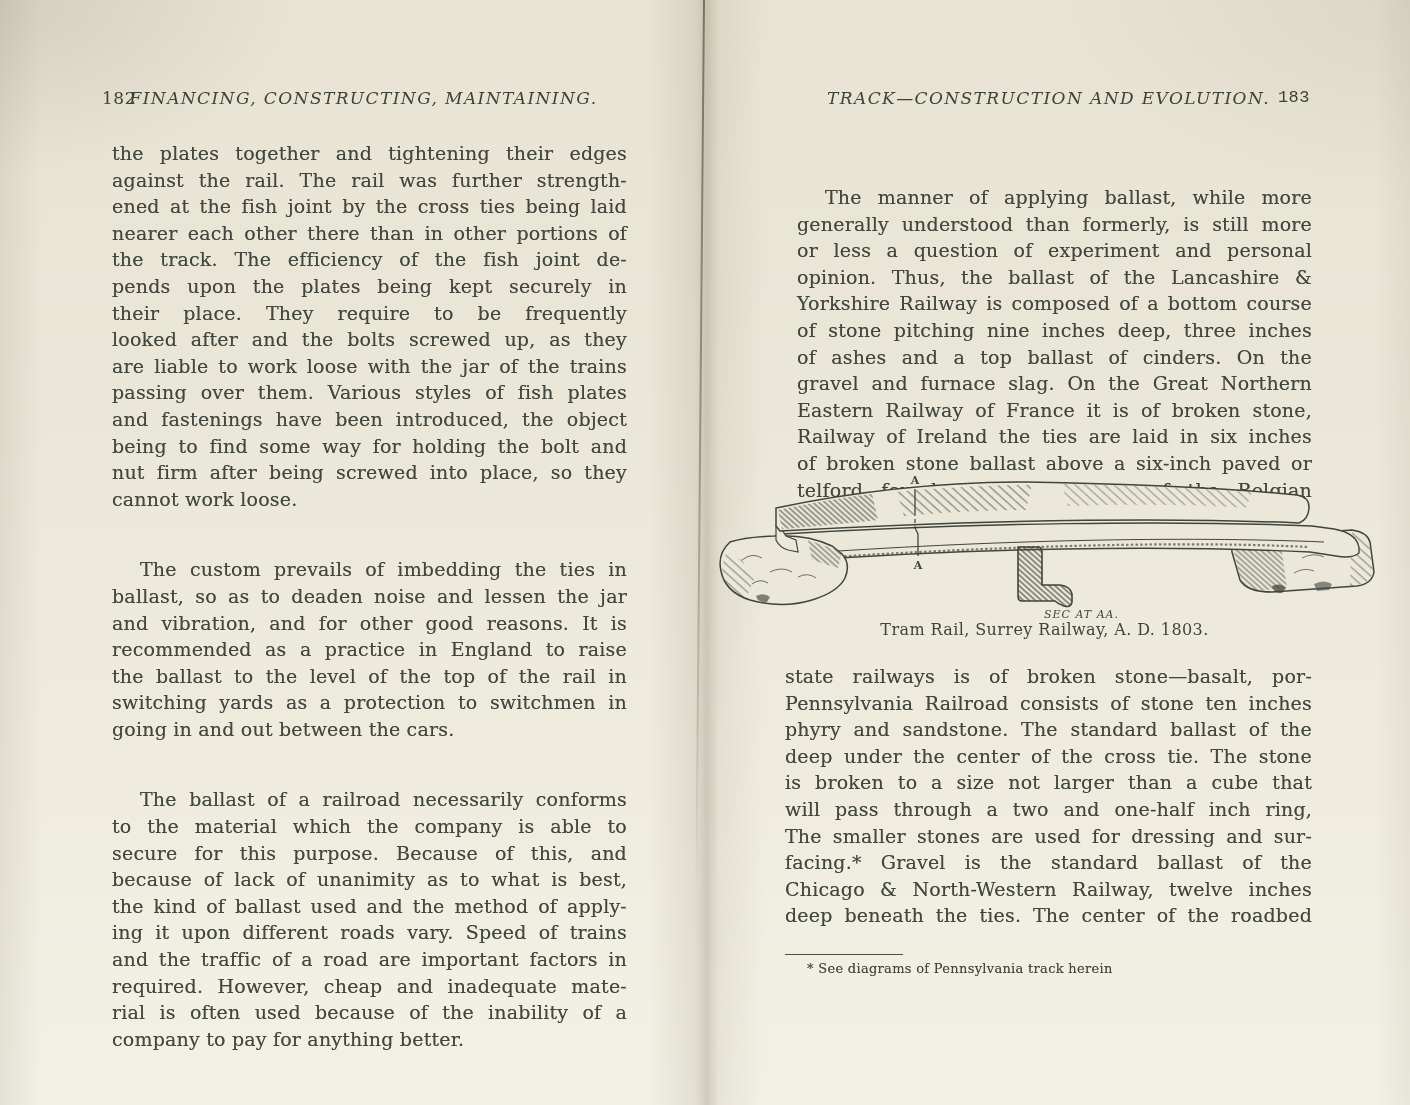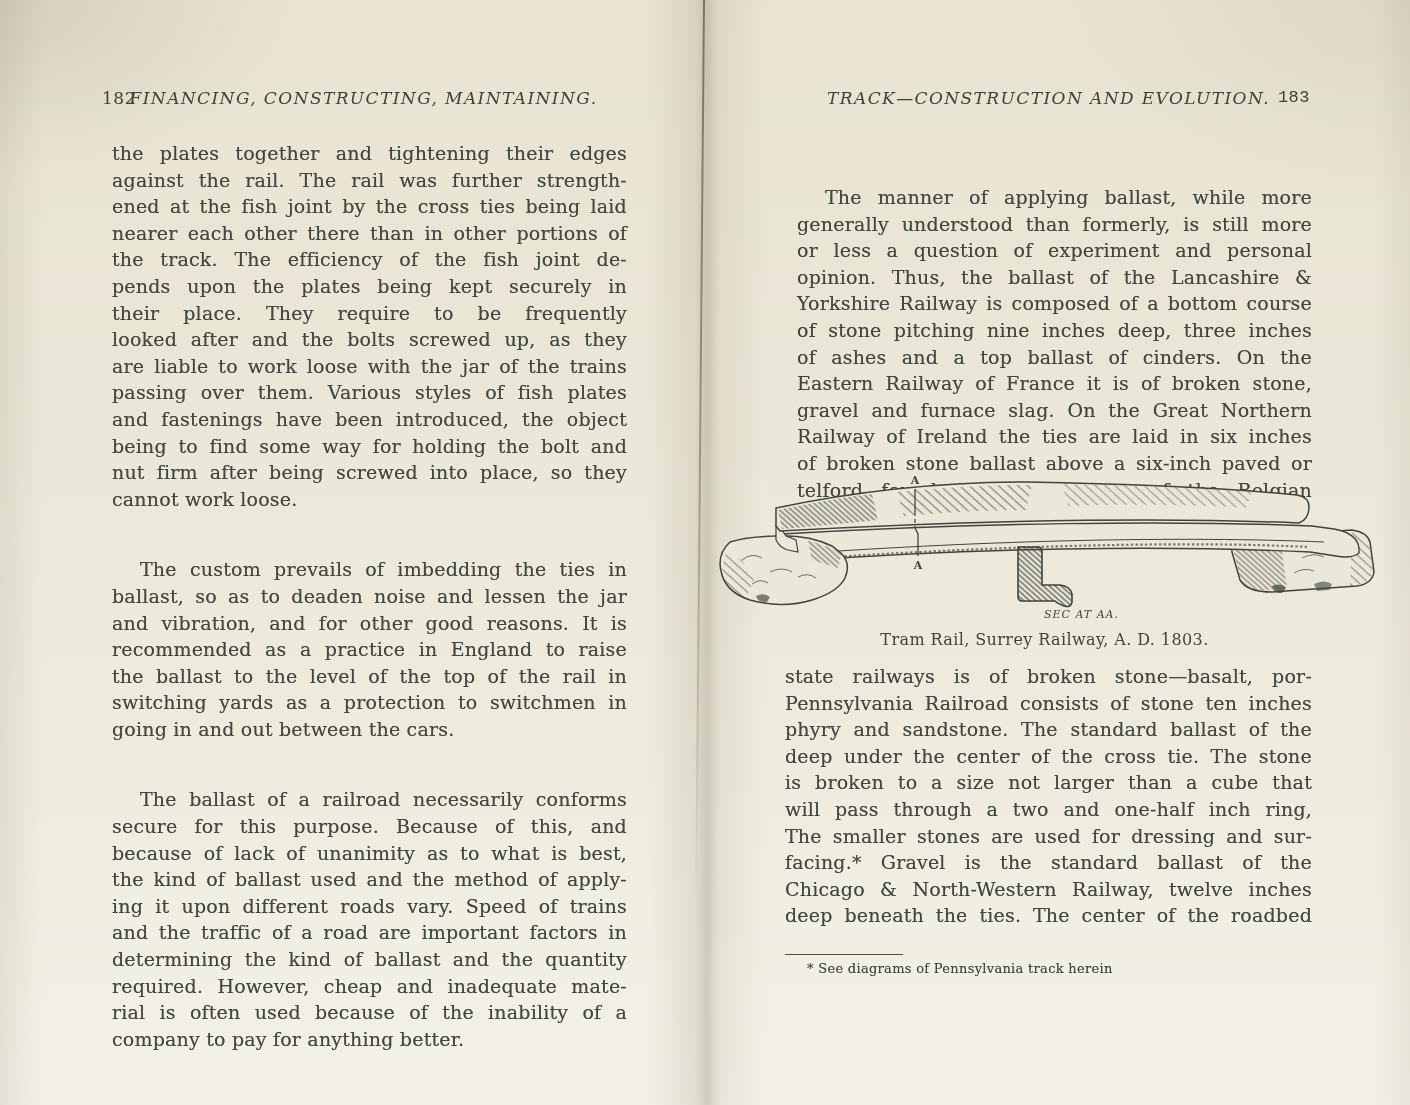--- a/index.html
+++ b/index.html
@@ -49,21 +49,21 @@
         text-shadow:0 0 0.5px rgba(62,67,57,0.55);}
   .tline{text-align:justify;text-align-last:justify;letter-spacing:0.2px;}
   .tline.ind{text-indent:28px;margin-top:44px;}
   .tline.end{text-align-last:left;}
 
   .tram-figure{
     position:absolute;left:-73px;top:468px;width:665px;margin:0;padding:0;
   }
   .tram-figure svg{display:block;}
   .figcap{
-    margin-top:10px;text-align:center;font-size:16px;letter-spacing:0.4px;color:#3f443c;
+    margin-top:0;text-align:center;font-size:16px;letter-spacing:0.4px;color:#3f443c;
   }
   .fnrule{position:absolute;left:0;top:954px;width:118px;border-top:1.5px solid #4b5046;}
   .footnote{position:absolute;left:0;top:961px;right:0;padding-left:22px;
             font-size:13px;letter-spacing:0.3px;color:#3f443c;
             text-shadow:0 0 0.5px rgba(62,67,57,0.5);}
   .fig-label{font-family:"DejaVu Serif","Liberation Serif",serif;}
 </style>
 </head>
 <body>
 
@@ -92,48 +92,48 @@
         <div class="tline">nut firm after being screwed into place, so they</div>
         <div class="tline end">cannot work loose.</div>
         <div class="tline ind">The custom prevails of imbedding the ties in</div>
         <div class="tline">ballast, so as to deaden noise and lessen the jar</div>
         <div class="tline">and vibration, and for other good reasons. It is</div>
         <div class="tline">recommended as a practice in England to raise</div>
         <div class="tline">the ballast to the level of the top of the rail in</div>
         <div class="tline">switching yards as a protection to switchmen in</div>
         <div class="tline end">going in and out between the cars.</div>
         <div class="tline ind">The ballast of a railroad necessarily conforms</div>
+        <div class="tline">to the material which the company is able to</div>
         <div class="tline">secure for this purpose. Because of this, and</div>
         <div class="tline">because of lack of unanimity as to what is best,</div>
         <div class="tline">the kind of ballast used and the method of apply-</div>
         <div class="tline">ing it upon different roads vary. Speed of trains</div>
         <div class="tline">and the traffic of a road are important factors in</div>
-        <div class="tline">determining the kind of ballast and the quantity</div>
         <div class="tline">required. However, cheap and inadequate mate-</div>
         <div class="tline">rial is often used because of the inability of a</div>
         <div class="tline end">company to pay for anything better.</div>
       </div>
   </section>
 
   <section class="page right">
     <header class="phead">
       <span>TRACK—CONSTRUCTION AND EVOLUTION.</span>
       <span class="pnum r">183</span>
     </header>
 
     <div class="body">
         <div class="tline ind">The manner of applying ballast, while more</div>
         <div class="tline">generally understood than formerly, is still more</div>
         <div class="tline">or less a question of experiment and personal</div>
         <div class="tline">opinion. Thus, the ballast of the Lancashire &amp;</div>
         <div class="tline">Yorkshire Railway is composed of a bottom course</div>
         <div class="tline">of stone pitching nine inches deep, three inches</div>
         <div class="tline">of ashes and a top ballast of cinders. On the</div>
+        <div class="tline">gravel and furnace slag. On the Great Northern</div>
         <div class="tline">Eastern Railway of France it is of broken stone,</div>
-        <div class="tline">gravel and furnace slag. On the Great Northern</div>
         <div class="tline">Railway of Ireland the ties are laid in six inches</div>
         <div class="tline">of broken stone ballast above a six-inch paved or</div>
         <div class="tline">telford foundation. The ballast of the Belgian</div>
       </div>
 
     <figure class="tram-figure">
       <svg width="665" height="152" viewBox="0 0 665 152">
         <defs>
           <pattern id="hd" patternUnits="userSpaceOnUse" width="4" height="4" patternTransform="rotate(-48)">
             <line x1="2" y1="0" x2="2" y2="4" stroke="#494e45" stroke-width="1.2"></line>

